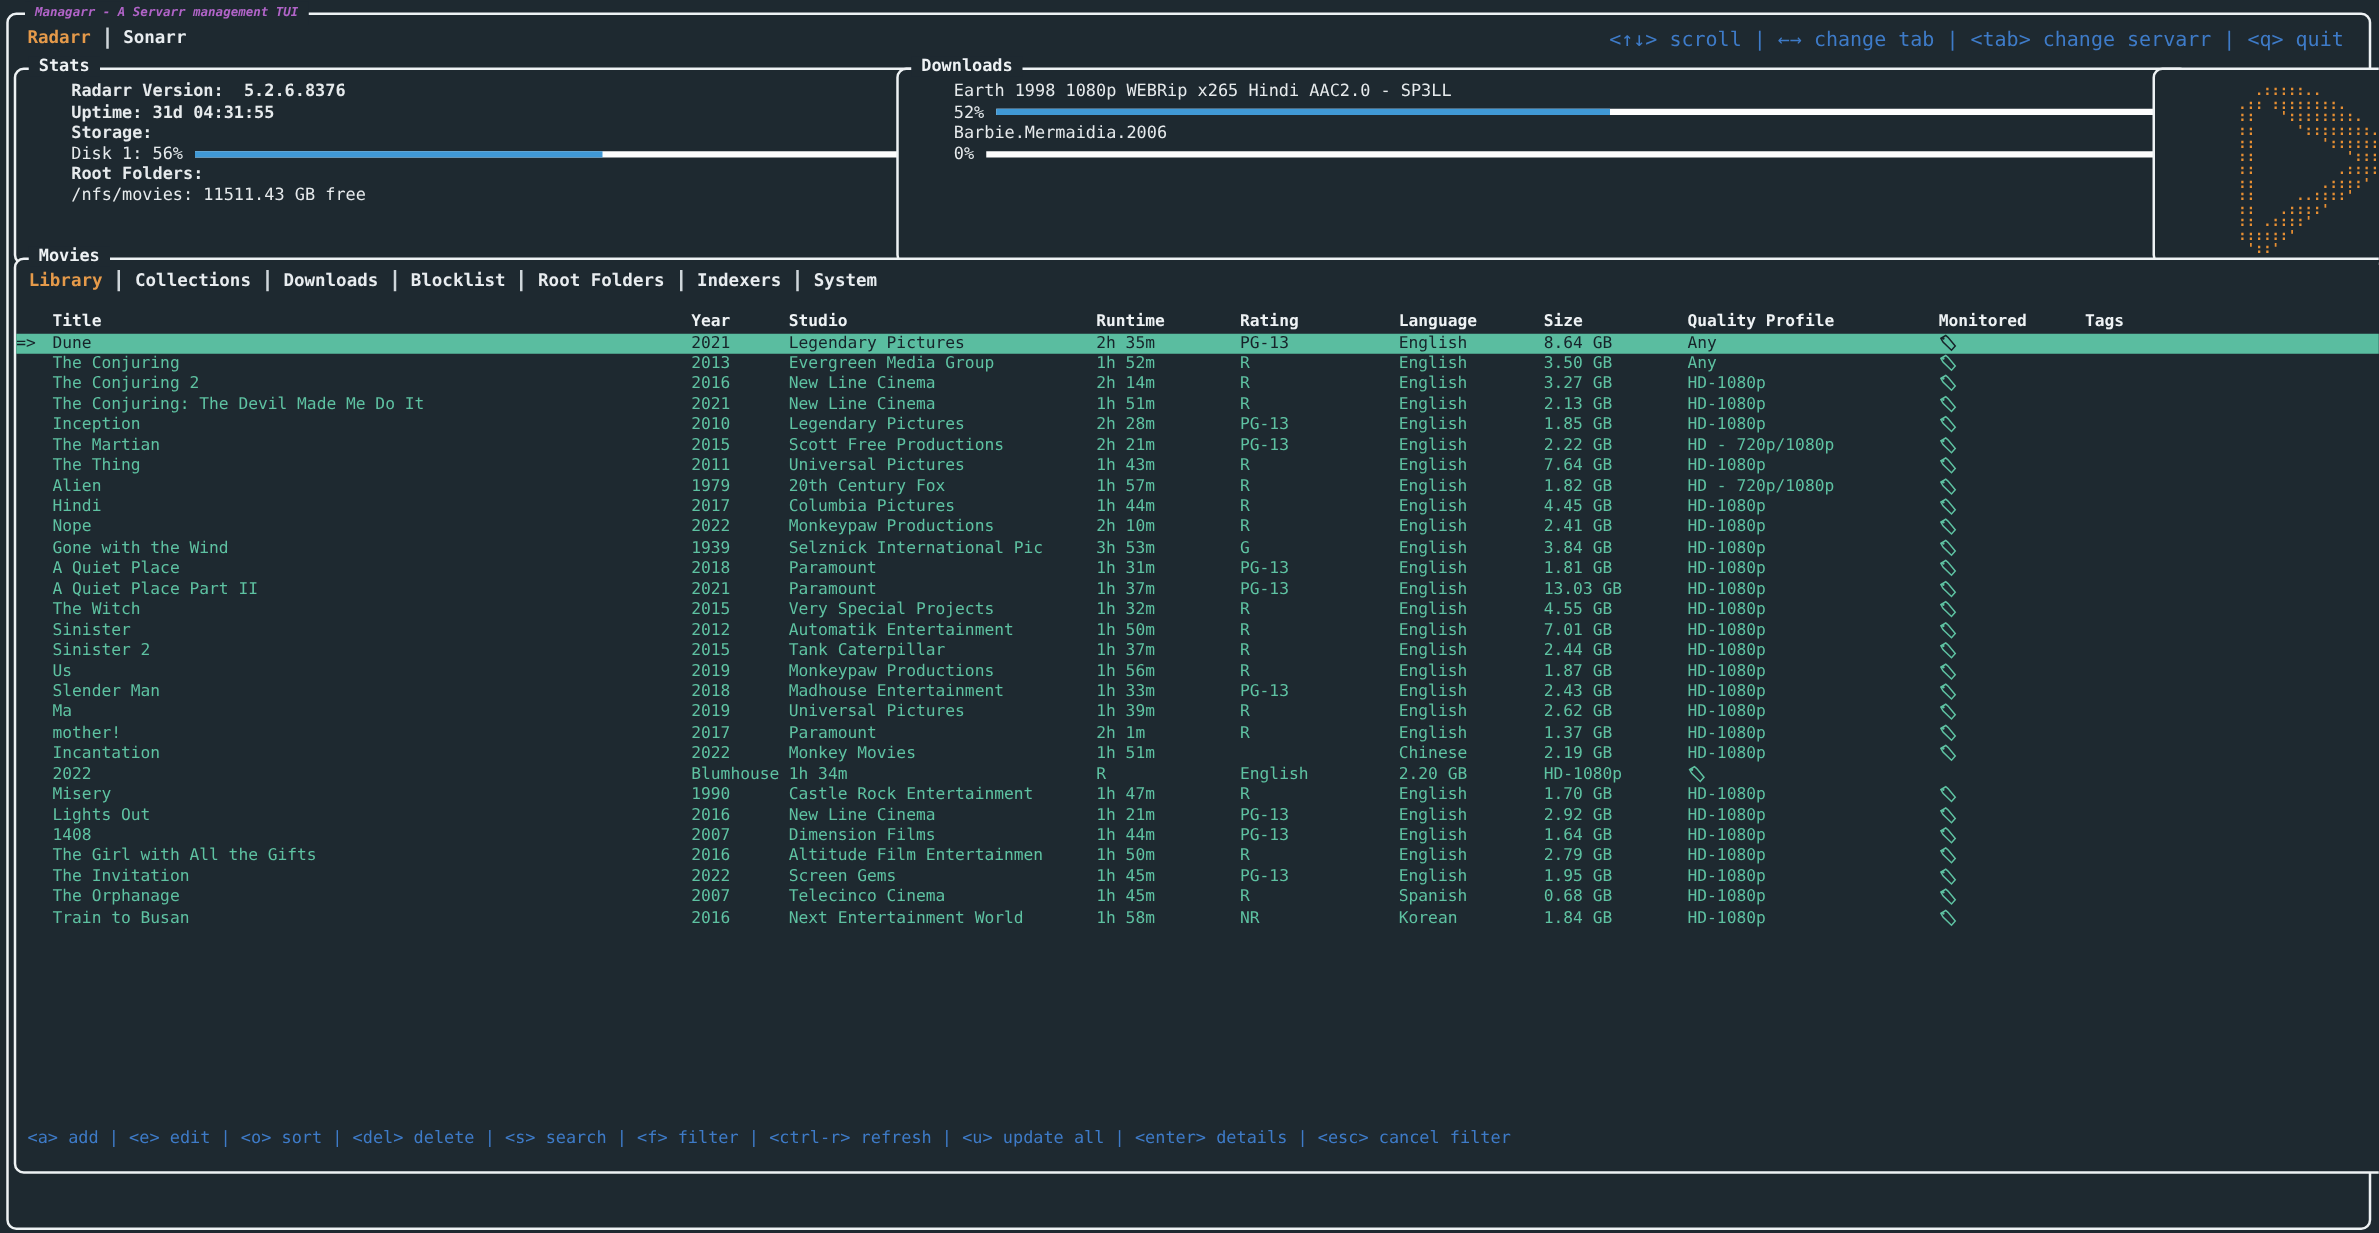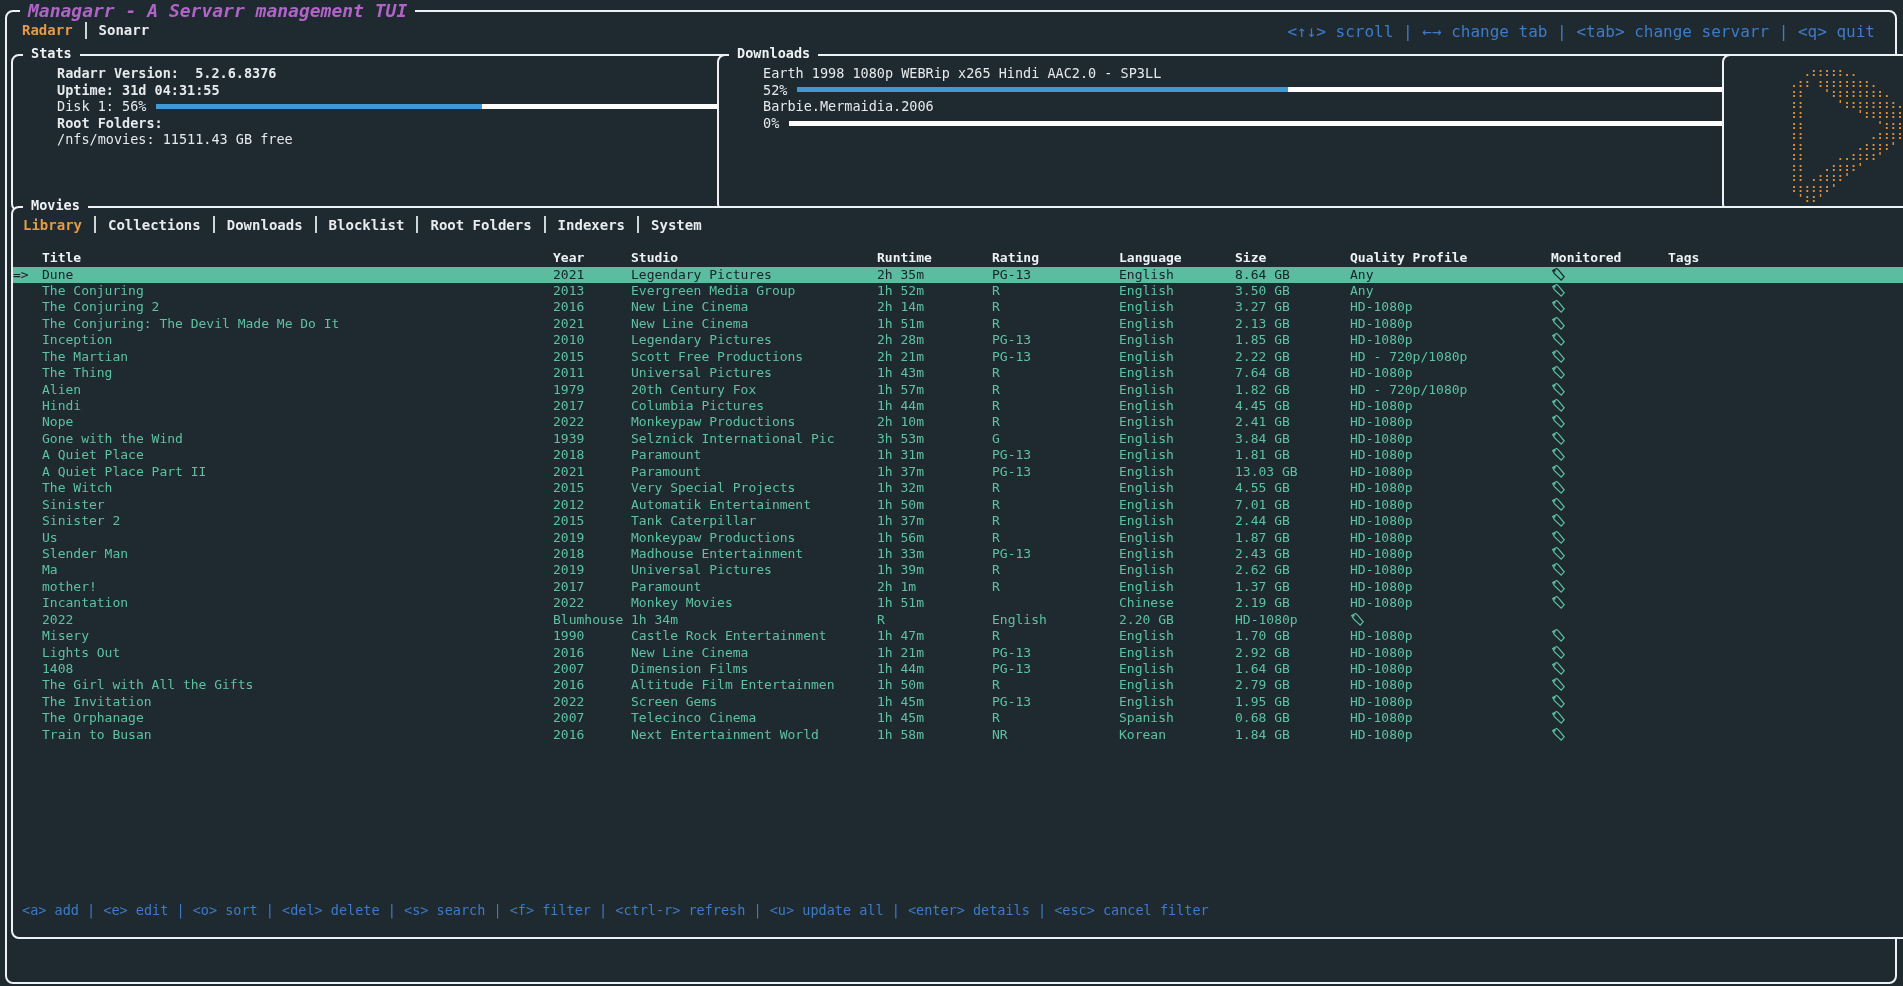--- a/index.html
+++ b/index.html
@@ -6,21 +6,21 @@
     --background:#1e2930; --border:#eef2f4; --text:#e6eaec; --teal:#5ec2a2;
     --selection:#5abda0; --selection_text:#17232a; --orange:#e59a4a;
     --logo_orange:#e78f33; --purple:#b164c8; --blue:#3e7bc8; --progress:#4099d6;
   }
   html,body{margin:0;padding:0;background:var(--background);}
   .screen{position:relative;width:1903px;height:986px;overflow:hidden;
     font-family:"DejaVu Sans Mono","Liberation Mono",monospace;color:var(--text);}
   .outer{position:absolute;left:5px;top:10px;width:1888px;height:970px;
     border:2px solid var(--border);border-radius:8px;}
   .app-title{position:absolute;left:20px;top:1px;z-index:3;background:var(--background);
-    padding:0 8px;color:var(--purple);font-weight:bold;font-style:italic;font-size:18px;line-height:19px;}
+    padding:0 8px;color:var(--purple);font-weight:bold;font-style:italic;font-size:10px;line-height:19px;}
   .servarr-tabs{position:absolute;left:22px;top:20px;z-index:2;display:flex;align-items:center;
     height:20px;font-size:14px;font-weight:bold;}
   .top-help{position:absolute;right:28px;top:22px;color:var(--blue);font-size:16px;white-space:pre;}
   .bottom-help{position:absolute;left:22px;top:902px;color:var(--blue);font-size:13.5px;white-space:pre;}
 
   .tab{cursor:default;color:#e8ecef;white-space:pre;}
   .tab.active{color:var(--orange);}
   .tsep{display:inline-block;width:2px;height:17px;background:#cfd6da;margin:0 12px;}
 
   .panel{position:absolute;border:2px solid var(--border);border-radius:8px;background:var(--background);padding-left:36px;}
@@ -63,20 +63,21 @@
       <span class="tsep"></span>
       <span class="tab">Sonarr</span>
     </div>
   <div class="top-help">&lt;↑↓&gt; scroll | ←→ change tab | &lt;tab&gt; change servarr | &lt;q&gt; quit</div>
 
   <div class="panel stats">
     <div class="ptitle">Stats</div>
     <div class="pbody">
       <div class="sline bold">Radarr Version:  5.2.6.8376</div>
       <div class="sline bold">Uptime: 31d 04:31:55</div>
+      <div class="sline bold">Storage:</div>
       <div class="sline prow">
         <span>Disk 1: 56%</span>
         <span class="pbar"><span class="pfill" style="width: 56%;"></span></span>
       </div>
       <div class="sline bold">Root Folders:</div>
       <div class="sline">/nfs/movies: 11511.43 GB free</div>
     </div>
   </div>
 
   <div class="panel downloads">

